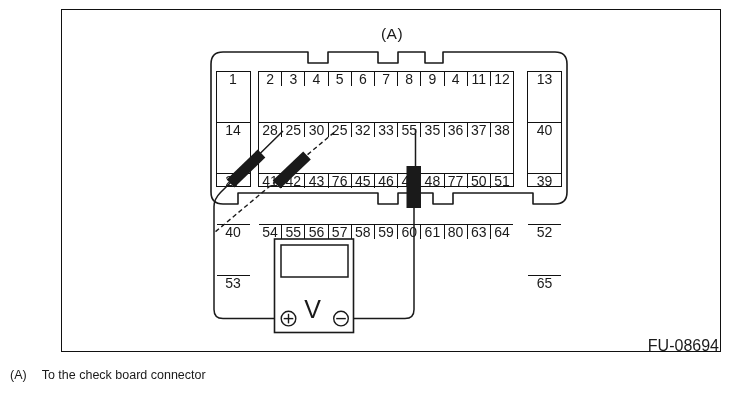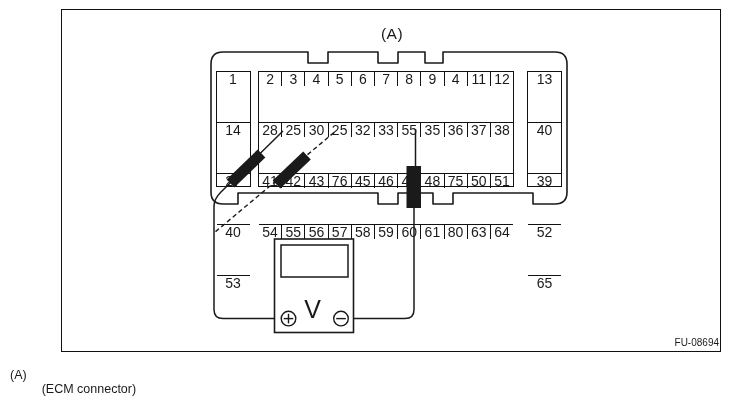--- a/index.html
+++ b/index.html
@@ -36,21 +36,21 @@
   .pin-cell + .pin-cell{border-left:1.4px solid #111;}
   .block-left  {left:215.5px;top:70.5px;width:35px;height:116.5px;}
   .block-middle{left:258px;  top:70.5px;width:256px;height:116.5px;}
   .block-right {left:527px;  top:70.5px;width:35px;height:116.5px;}
 
   svg.overlay{position:absolute;left:0;top:0;z-index:2;pointer-events:none;}
 
   .lbl{position:absolute;z-index:3;color:#1a1a1a;}
   .connector-label{left:374px;top:25px;width:36px;text-align:center;font-size:15.5px;letter-spacing:0.5px;}
   .meter-label{left:298px;top:295px;width:29px;text-align:center;font-size:25px;}
-  .figure-code{right:12px;top:337px;font-size:10px;text-align:right;}
+  .figure-code{right:12px;top:337px;font-size:16px;text-align:right;}
   .caption{
     position:absolute;left:10px;top:368px;z-index:3;
     display:flex;gap:15px;font-size:12.5px;line-height:14px;color:#1a1a1a;
   }
   .caption .cap-ref{flex:0 0 auto;}
 </style>
 </head>
 <body>
 
 <div class="stage">
@@ -103,21 +103,21 @@
       </div>
       <div class="pin-row">
         <div class="pin-cell">41</div>
         <div class="pin-cell">42</div>
         <div class="pin-cell">43</div>
         <div class="pin-cell">76</div>
         <div class="pin-cell">45</div>
         <div class="pin-cell">46</div>
         <div class="pin-cell">47</div>
         <div class="pin-cell">48</div>
-        <div class="pin-cell">75</div>
+        <div class="pin-cell">77</div>
         <div class="pin-cell">50</div>
         <div class="pin-cell">51</div>
       </div>
       <div class="pin-row">
         <div class="pin-cell">54</div>
         <div class="pin-cell">55</div>
         <div class="pin-cell">56</div>
         <div class="pin-cell">57</div>
         <div class="pin-cell">58</div>
         <div class="pin-cell">59</div>
@@ -187,18 +187,17 @@
     </g>
   </svg>
 
   <div class="lbl connector-label">(A)</div>
   <div class="lbl meter-label">V</div>
   <div class="lbl figure-code">FU-08694</div>
 
   <div class="caption">
     <span class="cap-ref">(A)</span>
     <span>
-      <br>
-      <span>(ECM connector)</span>
+      <span>To the check board connector</span><br>
     </span>
   </div>
 
 </div>
 
 </body></html>

